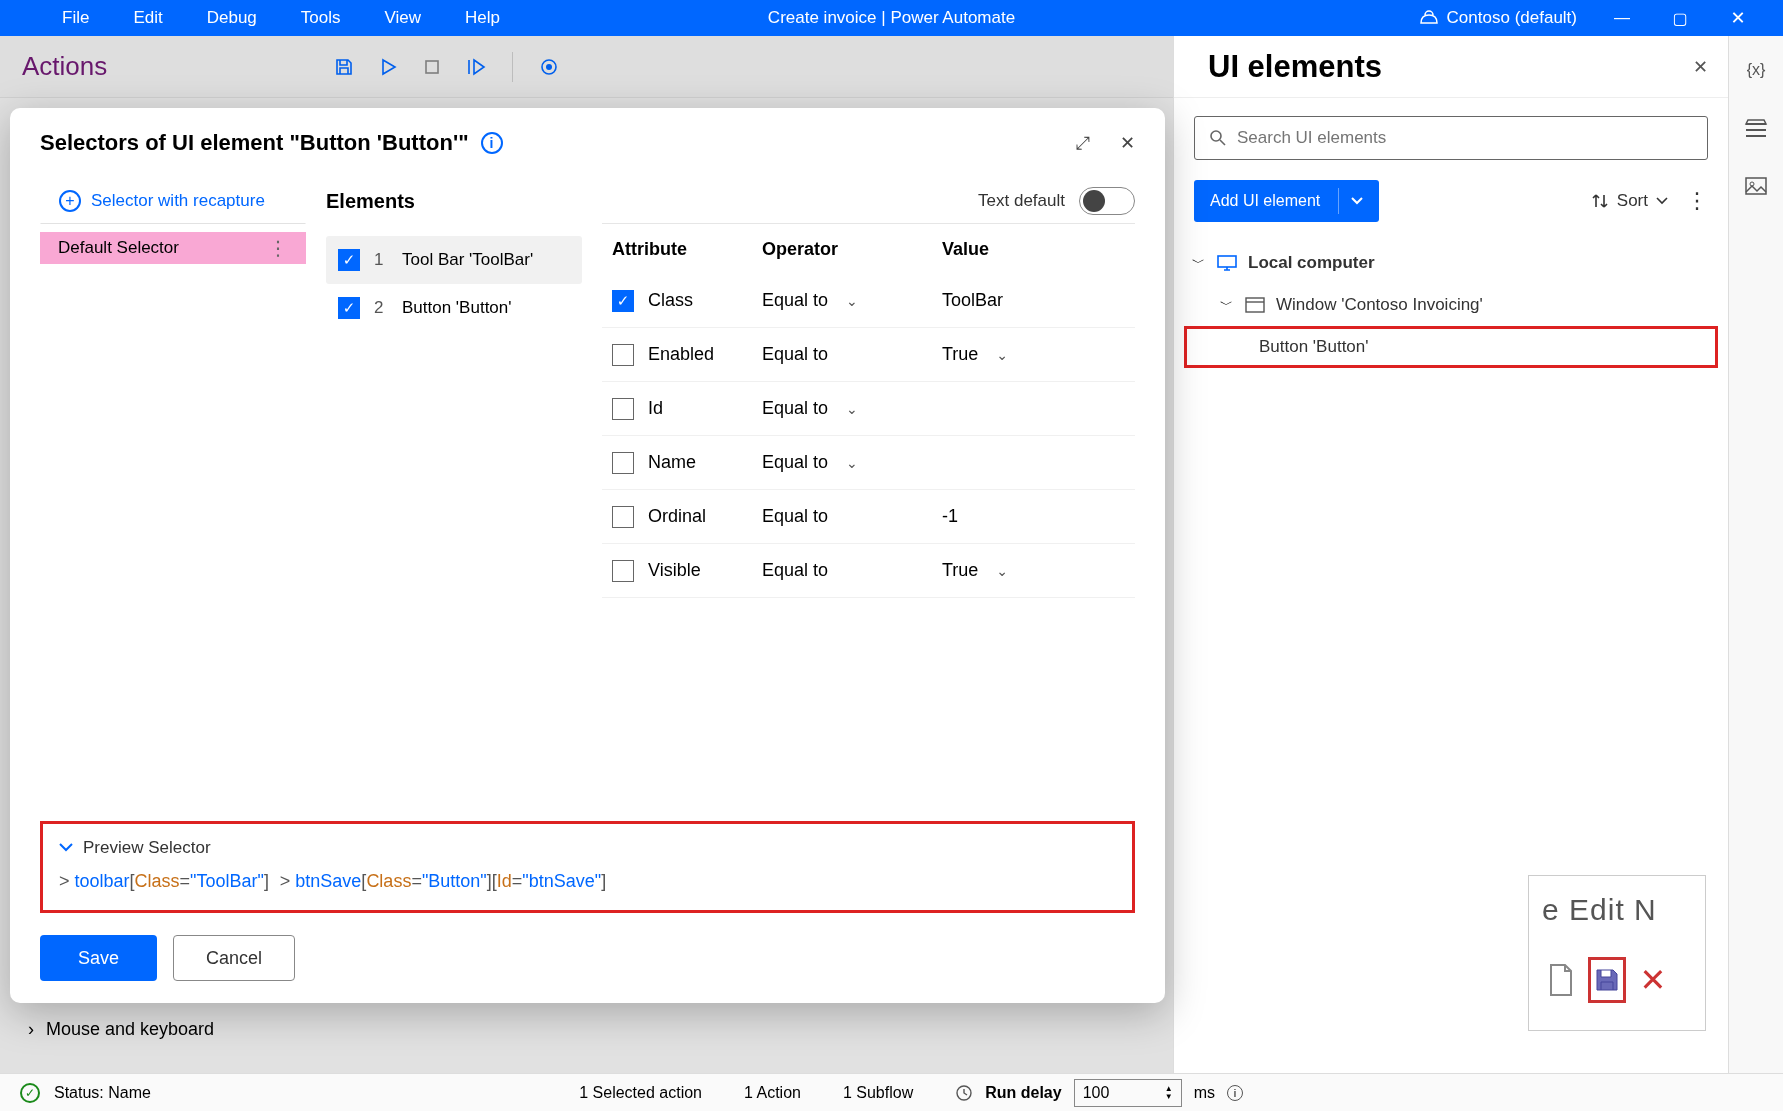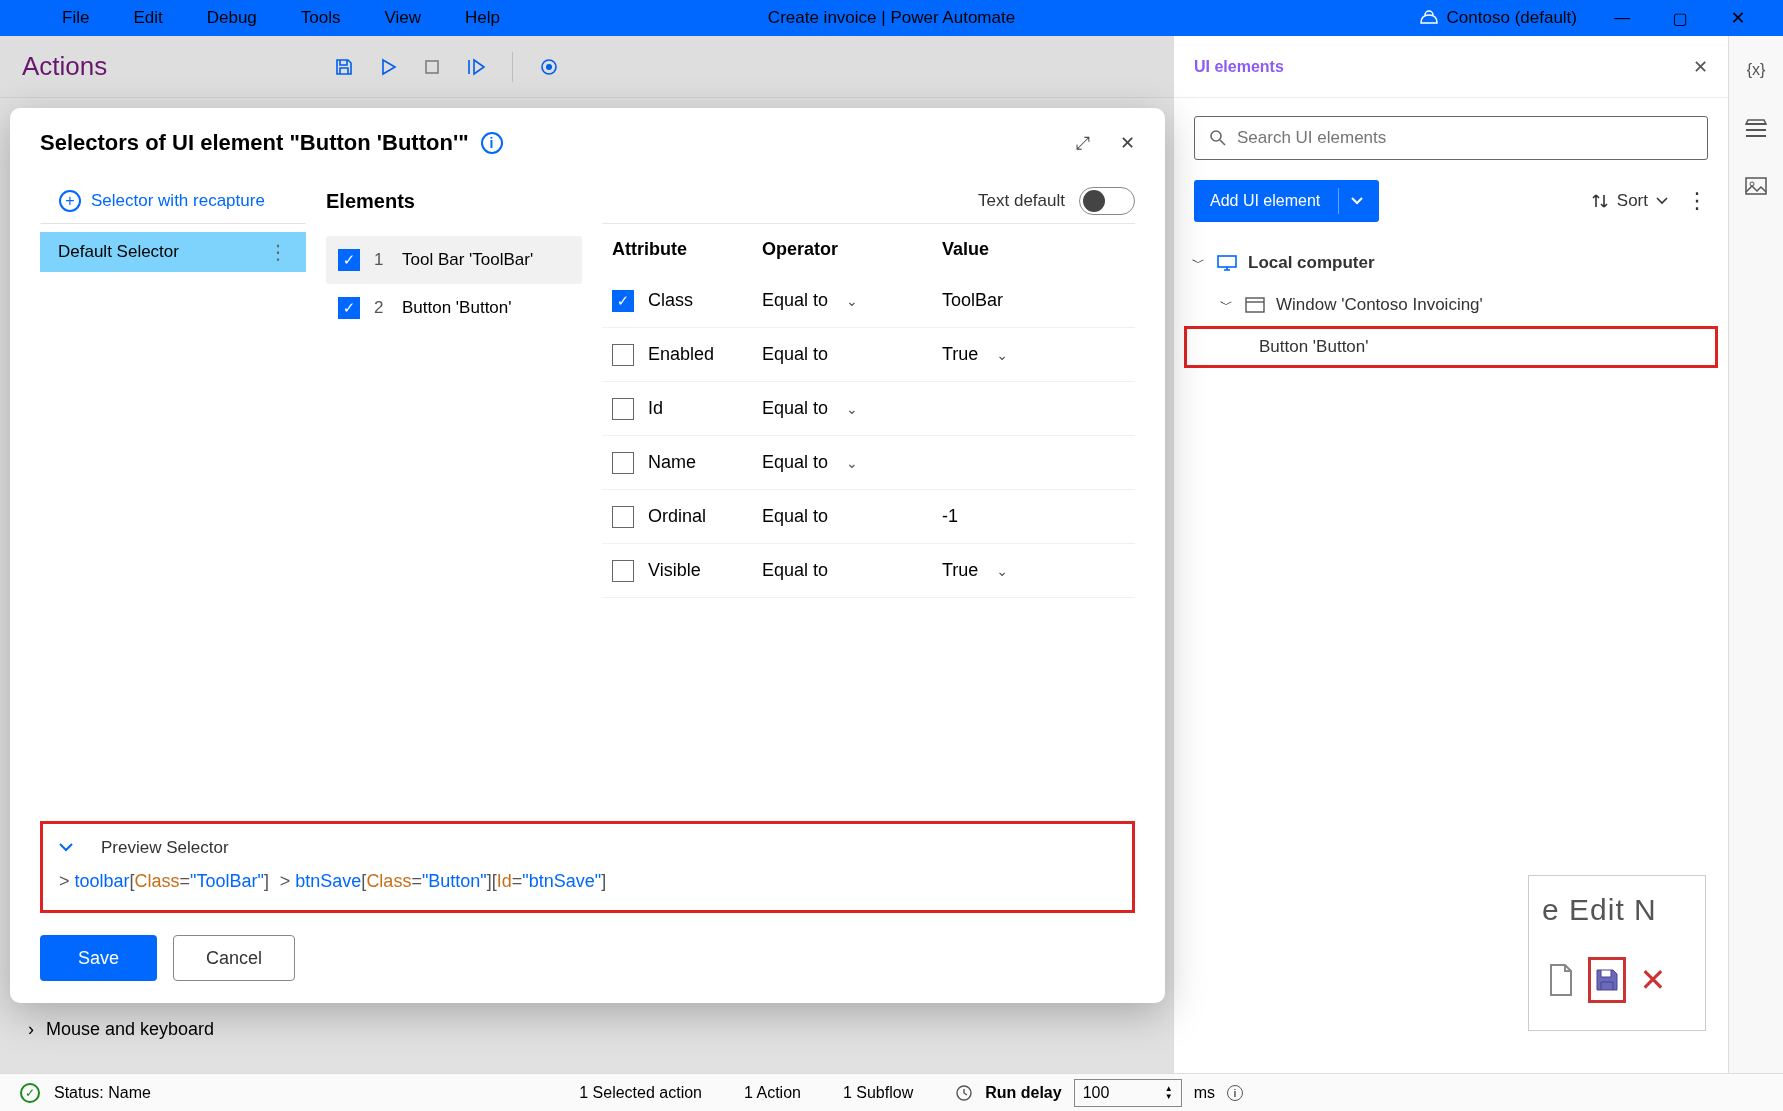--- a/index.html
+++ b/index.html
@@ -1,19 +1,19 @@
 <!DOCTYPE html>
 <html><head>
 <meta charset="utf-8">
 <style>
 * { box-sizing: border-box; margin: 0; padding: 0; font-family: "Segoe UI", Arial, sans-serif; }
 body { width: 1783px; height: 1111px; background: #f3f3f3; overflow: hidden; position: relative; }
 
 
-.titlebar { height: 36px; background: #0067ff; display: flex; align-items: center; color: #000000; font-size: 17px; position: relative; }
+.titlebar { height: 36px; background: #0067ff; display: flex; align-items: center; color: #ffffff; font-size: 17px; position: relative; }
 .titlebar .menu { display: flex; gap: 0; padding-left: 40px; }
 .titlebar .menu span { padding: 0 22px; cursor: pointer; }
 .titlebar .center-title { position: absolute; left: 50%; transform: translateX(-50%); white-space: nowrap; }
 .titlebar .right { position: absolute; right: 0; display: flex; align-items: center; gap: 8px; padding-right: 20px; }
 .titlebar .env { display: flex; align-items: center; gap: 8px; padding: 0 12px; }
 .titlebar .win-btn { width: 50px; height: 36px; display: flex; align-items: center; justify-content: center; font-size: 16px; }
 .titlebar .win-btn:last-child { font-size: 18px; }
 
 
 .toolbar-row { height: 62px; display: flex; align-items: center; border-bottom: 1px solid #e0e0e0; background: #efefef; }
@@ -22,21 +22,21 @@
 .run-controls .btn { width: 44px; height: 42px; display: flex; align-items: center; justify-content: center; }
 .spacer-flex { flex: 1; }
 .search-btn { width: 60px; height: 42px; display:flex; align-items:center; justify-content:center; }
 
 
 .bg-dim { position: absolute; top: 36px; left: 0; right: 0; bottom: 0; background: rgba(0,0,0,0.07); pointer-events: none; z-index: 5; }
 
 
 .right-panel { position: absolute; top: 36px; right: 55px; width: 555px; bottom: 38px; background: #ffffff; border-left: 1px solid #ddd; z-index: 6; display:flex; flex-direction:column; }
 .right-panel-header { height: 62px; display:flex; align-items:center; justify-content: space-between; padding: 0 20px; border-bottom: 1px solid #eee; }
-.right-panel-header h2 { font-size: 16px; font-weight: 600; color:#8b5cf6; }
+.right-panel-header h2 { font-size: 31px; font-weight: 600; color:#000000;margin-left:14px; }
 .rp-close { font-size: 18px; color:#555; }
 .rp-search { margin: 18px 20px 0; }
 .rp-search .searchbox { border: 1px solid #666; border-radius: 3px; height: 44px; display:flex; align-items:center; padding: 0 14px; gap:10px; }
 .rp-search .searchbox input { border: none; outline: none; font-size: 17px; flex:1; background: transparent; }
 .rp-actions { display:flex; align-items:center; padding: 20px 20px; gap: 18px; }
 .btn-primary { background: #0067ff; color:white; border:none; border-radius:3px; height:42px; padding: 0 16px; font-size: 16px; display:flex; align-items:center; gap:10px; }
 .btn-primary .split { border-left: 1px solid rgba(255,255,255,0.4); height: 26px; margin-left: 8px; padding-left: 12px; display:flex; align-items:center; }
 .sort-btn { display:flex; align-items:center; gap:8px; font-size:17px; color:#333; margin-left:auto; }
 .more-v { font-size: 22px; color:#333; }
 
@@ -69,21 +69,21 @@
 .modal-hdr .info-i { width:22px; height:22px; border:2px solid #0067ff; color:#0067ff; border-radius:50%; display:flex; align-items:center; justify-content:center; font-size:14px; font-weight:bold; }
 .modal-hdr .hdr-right { margin-left:auto; display:flex; gap:30px; align-items:center; color:#444; }
 .expand-ic, .modal-close { font-size: 18px; }
 
 .modal-body { display:flex; flex:1; min-height:0; padding: 0 30px; }
 
 
 .mcol-left { width: 266px; display:flex; flex-direction:column; }
 .new-selector-btn { display:flex; align-items:center; gap:10px; height:46px; padding:0 18px; border:1px solid transparent; color:#0067ff; font-size:17px; border-bottom:1px solid #e2e2e2; }
 .new-selector-btn .plus-c { width:22px; height:22px; border:2px solid #0067ff; border-radius:50%; display:flex; align-items:center; justify-content:center; font-size:16px; }
-.selector-item { background:#7dd3fc; display:flex; align-items:center; justify-content:space-between; height:40px; padding:0 18px; font-size:17px; margin-top:8px; }
+.selector-item { background:#f9a8d4; display:flex; align-items:center; justify-content:space-between; height:32px; padding:0 18px; font-size:17px; margin-top:8px; }
 .selector-item .dots-v { color:#666; font-size:20px; }
 
 
 .mcol-mid { width: 276px; padding-left: 20px; }
 .elements-hdr { display:flex; align-items:center; height:46px; justify-content: flex-start; }
 .elements-hdr h4 { font-size:20px; font-weight:600; }
 .elem-list { margin-top: 12px; }
 .elem-row { display:flex; align-items:center; gap:14px; height:48px; padding: 0 12px; font-size:17px; border-radius:3px; }
 .elem-row.selected { background:#f1f1f1; }
 .chk { width:22px; height:22px; border:1px solid #666; display:inline-flex; align-items:center; justify-content:center; position:relative; }
@@ -102,21 +102,21 @@
 .attr-head .c2 { width:180px; }
 .attr-head .c3 { flex:1; }
 .attr-row { display:flex; align-items:center; height:54px; padding: 0 10px; border-bottom:1px solid #f0f0f0; font-size:18px; }
 .attr-row .c1 { width:150px; display:flex; align-items:center; gap:14px; }
 .attr-row .c2 { width:180px; display:flex; align-items:center; gap:18px; }
 .attr-row .c3 { flex:1; display:flex; align-items:center; gap:18px; }
 .chev { font-size:14px; color:#555; }
 
 
 .preview-box { margin: 14px 30px 0; border:3px solid #d22; padding: 14px 16px 18px; }
-.preview-hdr { display:flex; align-items:center; gap:28px; font-size:17px; color:#333; margin-bottom:12px; }
+.preview-hdr { display:flex; align-items:center; gap:10px; font-size:17px; color:#333; margin-bottom:12px; }
 .sel-code { font-family: Consolas, monospace; font-size:18px; }
 .sel-code .g { color:#555; }
 .sel-code .tag { color:#0067ff; }
 .sel-code .attr { color:#c77018; }
 .sel-code .val { color:#0067ff; }
 
 
 .modal-ftr { display:flex; justify-content:flex-start; gap:16px; padding: 22px 30px; }
 .btn-blue { background:#0067ff; color:white; border:none; border-radius:4px; height:46px; padding:0 38px; font-size:18px; }
 .btn-outline { background:white; color:#333; border:1px solid #888; border-radius:4px; height:46px; padding:0 32px; font-size:18px; }

